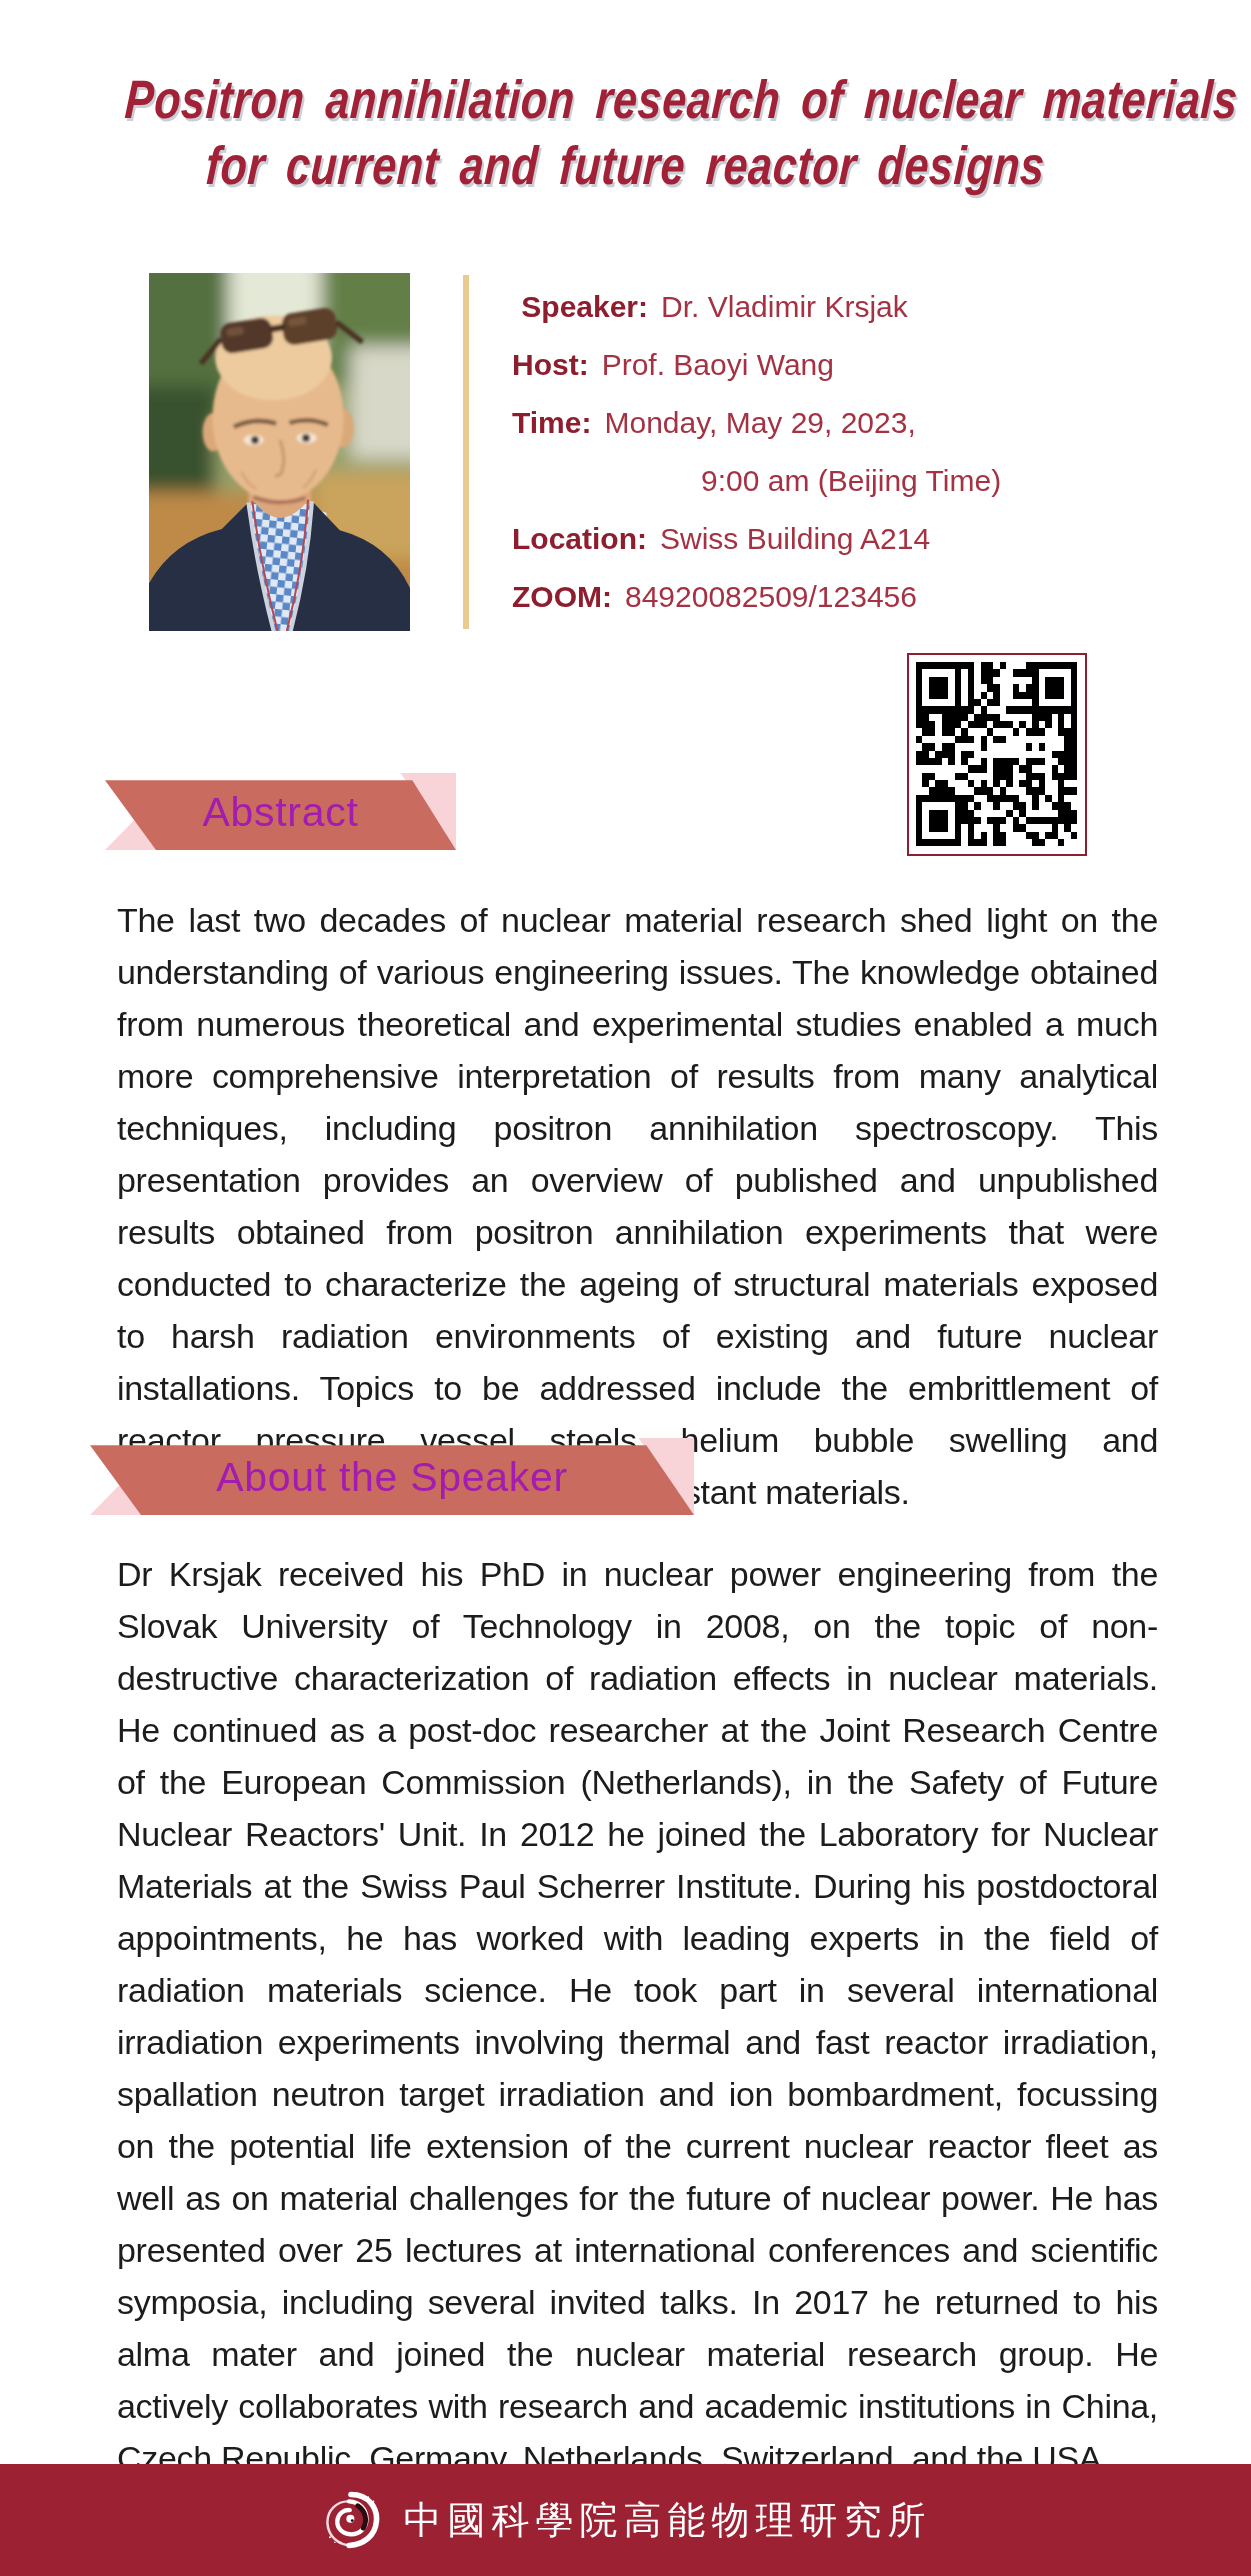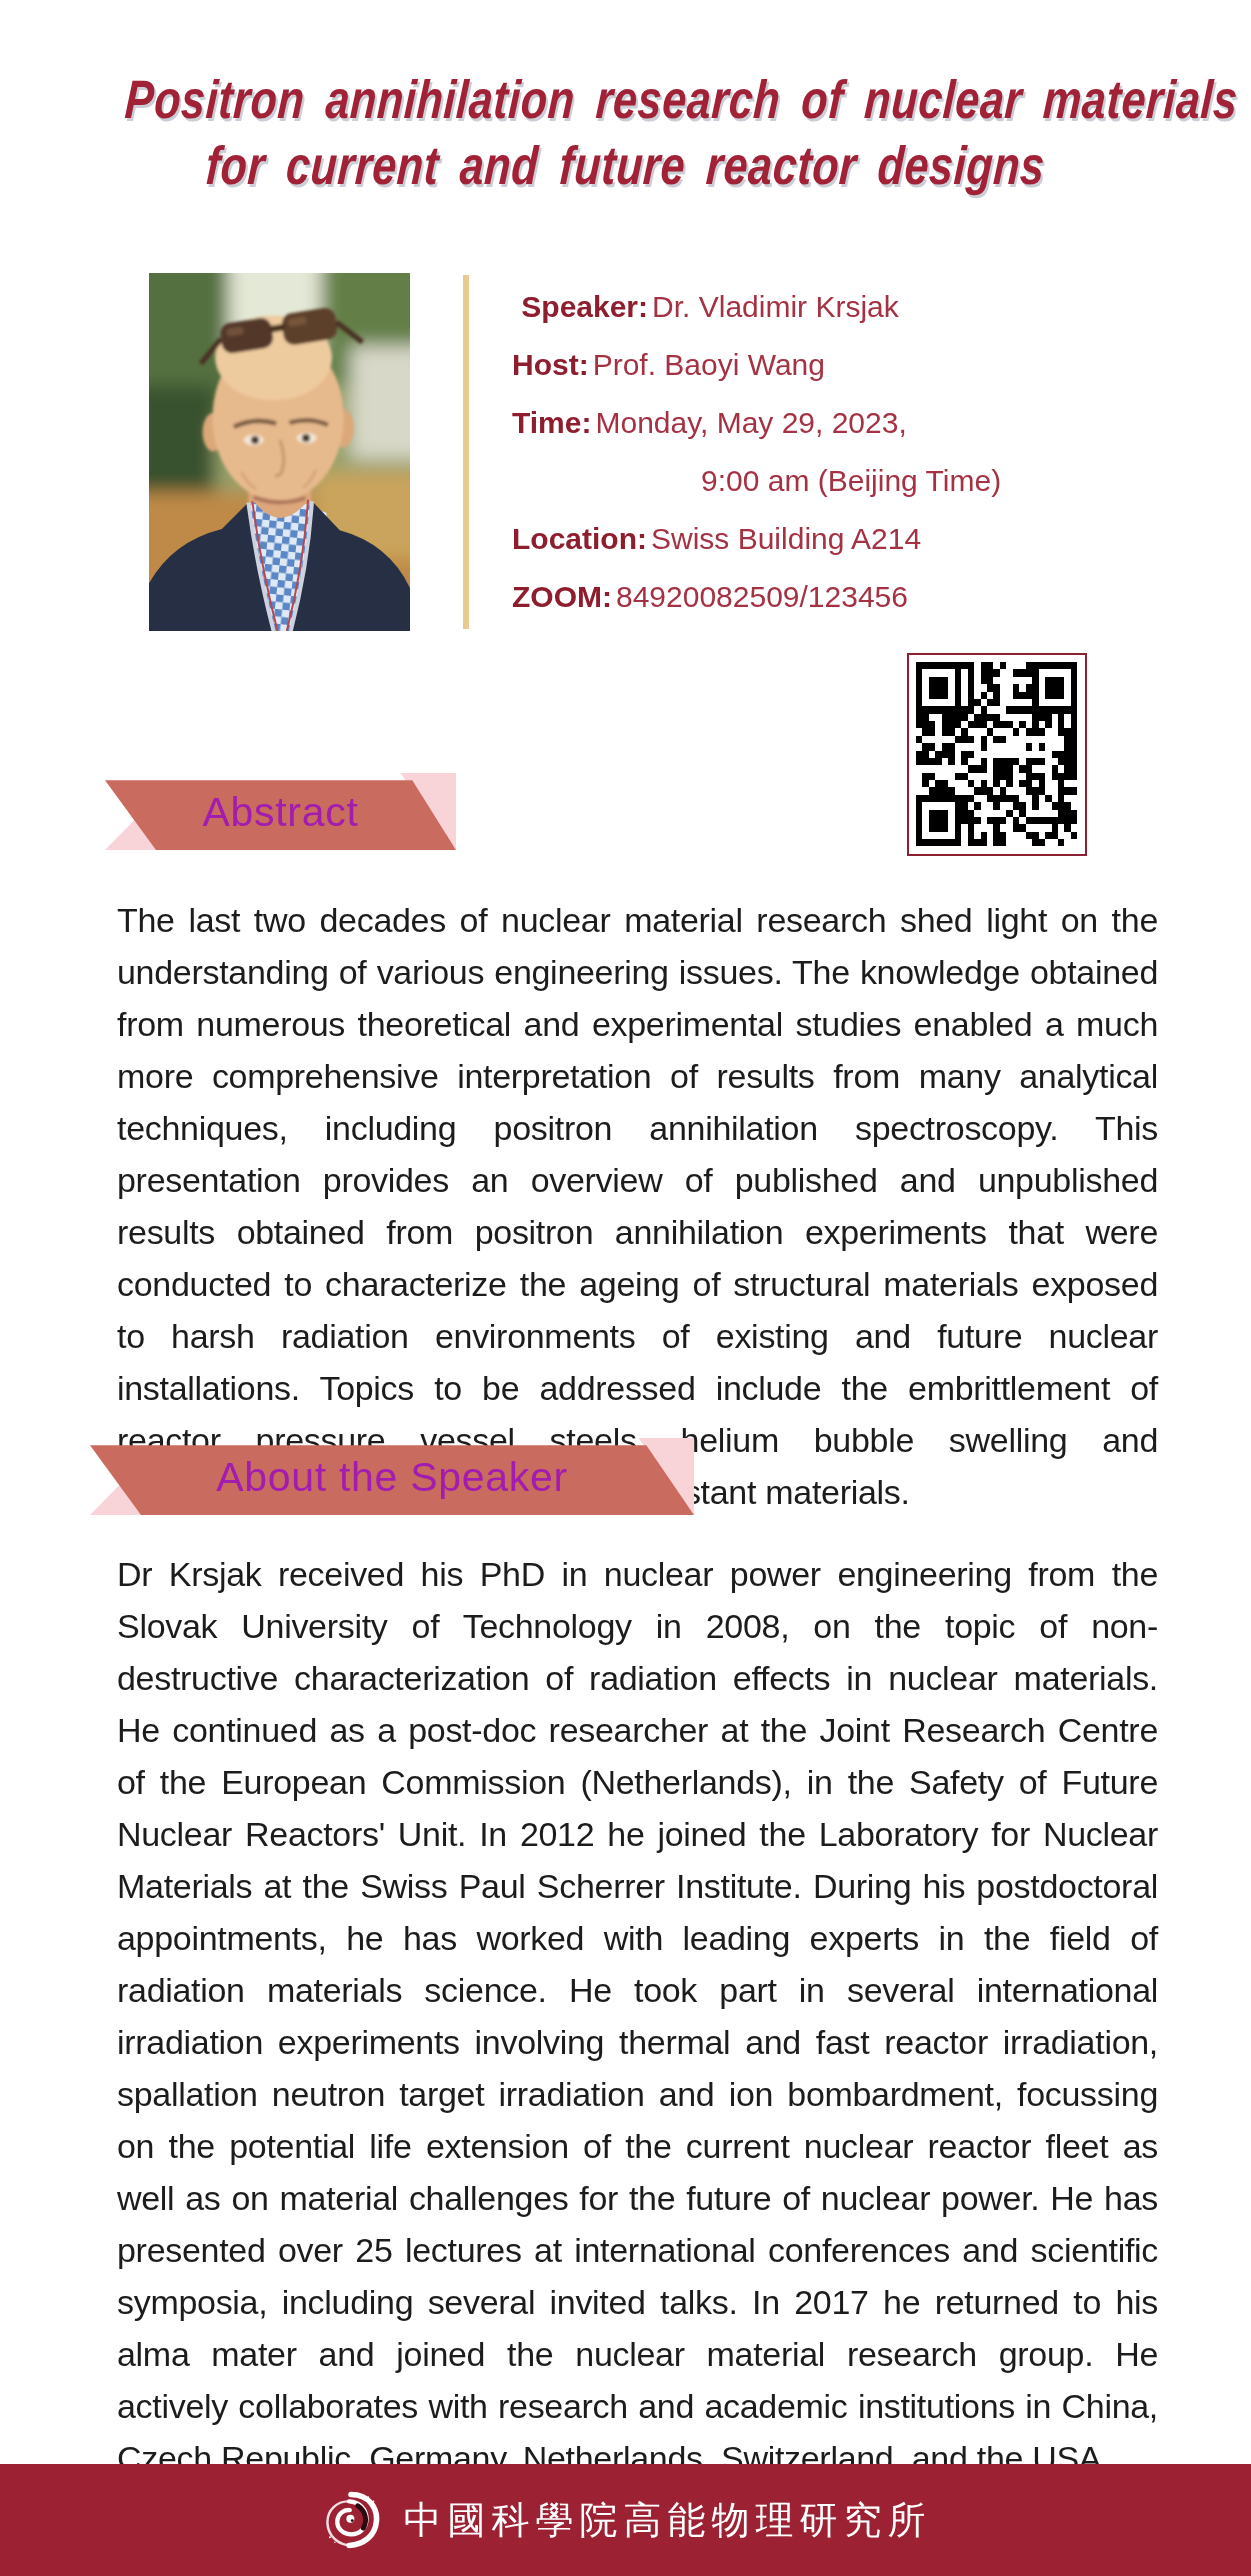--- a/index.html
+++ b/index.html
@@ -20,21 +20,21 @@
     text-shadow:2.6px 2.6px 0 rgba(158,166,180,.55);
   }
   
   .photo{position:absolute;left:149px;top:273px;width:261px;height:358px;overflow:hidden;}
   .photo svg{display:block;width:100%;height:100%;}
   .divider{position:absolute;left:463px;top:275px;width:6px;height:354px;background:var(--divider-tan,#e9cb92);}
   .info{position:absolute;left:512px;top:278px;width:569px;font-size:30px;line-height:58px;white-space:nowrap;}
   .info-row{height:58px;}
   .info-row.first{padding-left:9.3px;}
   .info-row.indent{padding-left:189px;}
-  .info-label{font-weight:bold;color:var(--label-red,#8e1d2e);margin-right:4px;}
+  .info-label{font-weight:bold;color:var(--label-red,#8e1d2e);margin-right:13px;}
   .info-value{color:var(--value-red,#a43243);}
   
   .qr{
     position:absolute;left:907px;top:653px;width:180px;height:203px;
     box-sizing:border-box;border:2.6px solid var(--qr-border,#8c2030);
     background:#ffffff;padding:7.3px;
   }
   .qr svg{display:block;width:100%;height:100%;}
   
   .ribbon{position:absolute;height:77px;}

